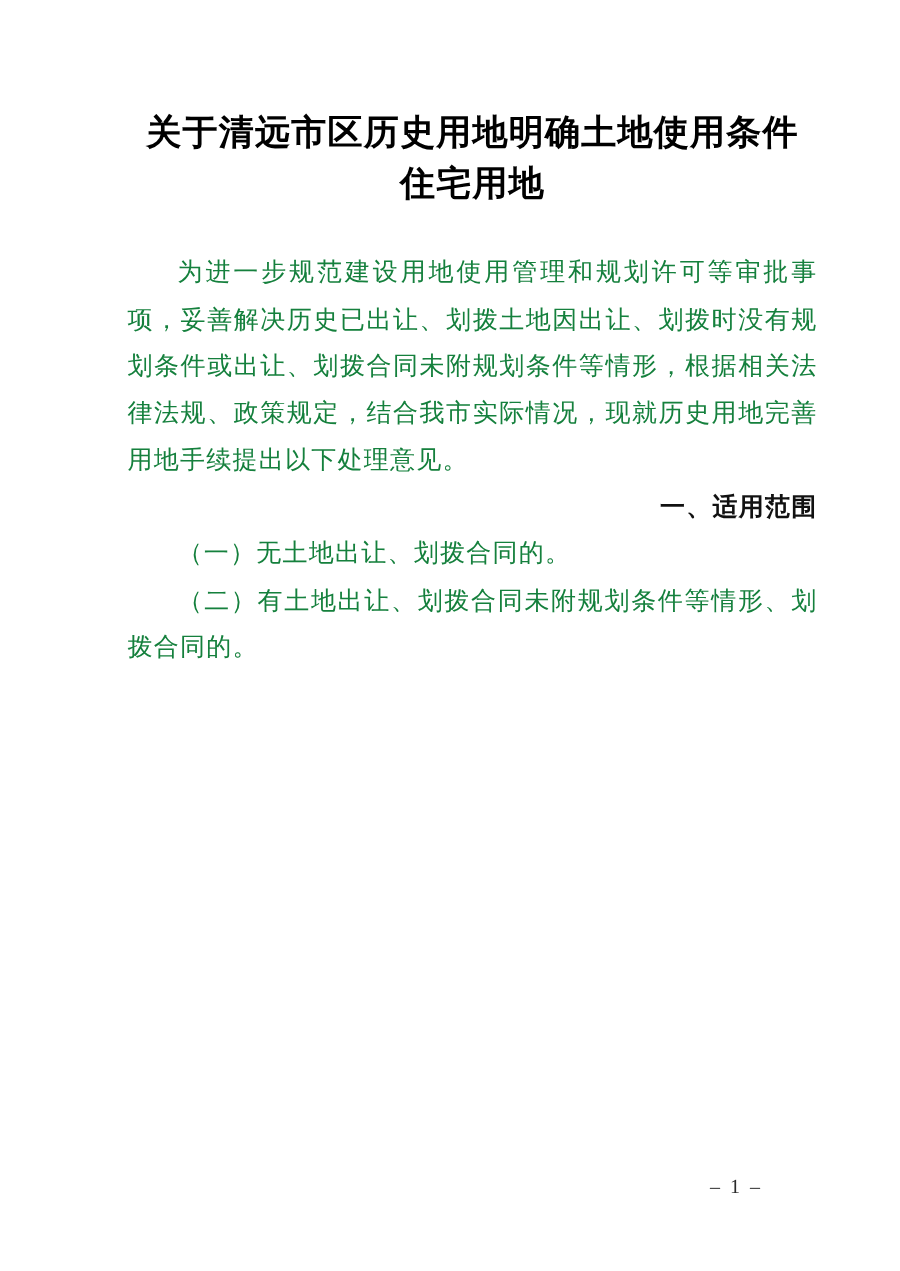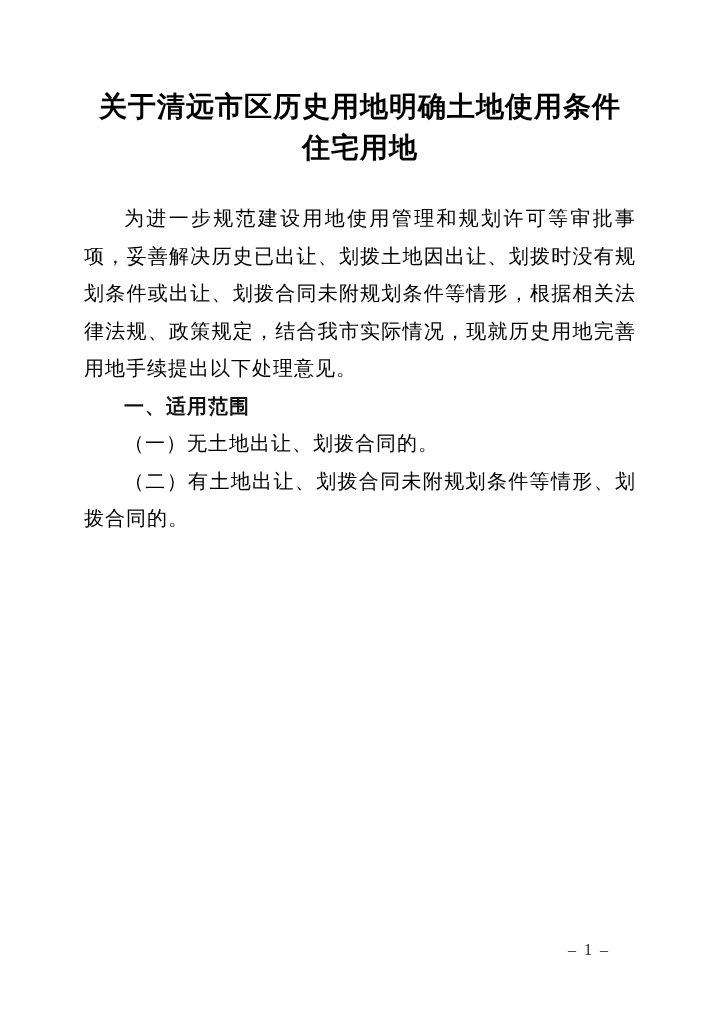--- a/index.html
+++ b/index.html
@@ -12,21 +12,21 @@
     width: 720px;
     height: 1017px;
     background: #ffffff;
     overflow: hidden;
     font-family: "Liberation Serif", serif;
     color: #1b1b1b;
     box-sizing: border-box;
   }
   .content {
     position: absolute;
-    left: 84px;
+    left: 102px;
     top: 86px;
     width: 552px;
   }
   .doc-title {
     margin: 0 0 0 0;
     font-size: 28px;
     line-height: 41px;
     font-weight: 700;
     text-align: center;
     letter-spacing: 1px;
@@ -40,31 +40,32 @@
     margin-top: 32px;
   }
   .para {
     margin: 0;
     font-size: 20px;
     line-height: 37.5px;
     letter-spacing: 1px;
     text-align: justify;
     text-justify: inter-character;
     text-indent: 2em;
-    color: #000000;
+    color: #15803d;
   }
   .section-heading {
     margin: 0;
     font-size: 20px;
     line-height: 37.5px;
     letter-spacing: 1px;
     text-indent: 2em;
     font-weight: 700;
     color: #111111;
     font-family: "Liberation Sans", sans-serif;
+    text-align: right;
   }
   .page-number {
     position: absolute;
     top: 941px;
     right: 110px;
     font-size: 16px;
     letter-spacing: 2px;
     color: #2a2a2a;
     font-family: "Liberation Serif", serif;
   }

